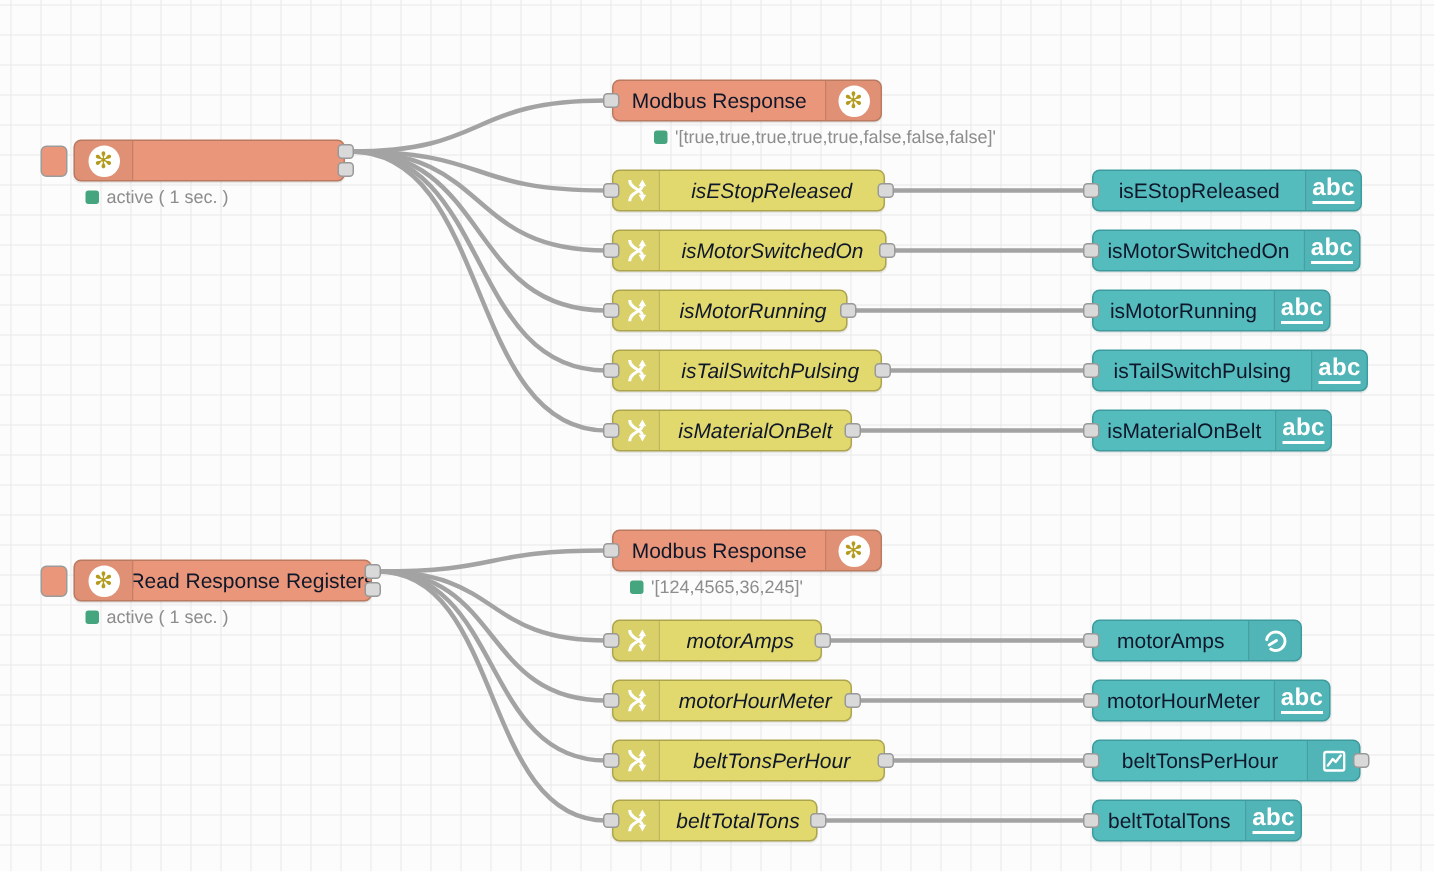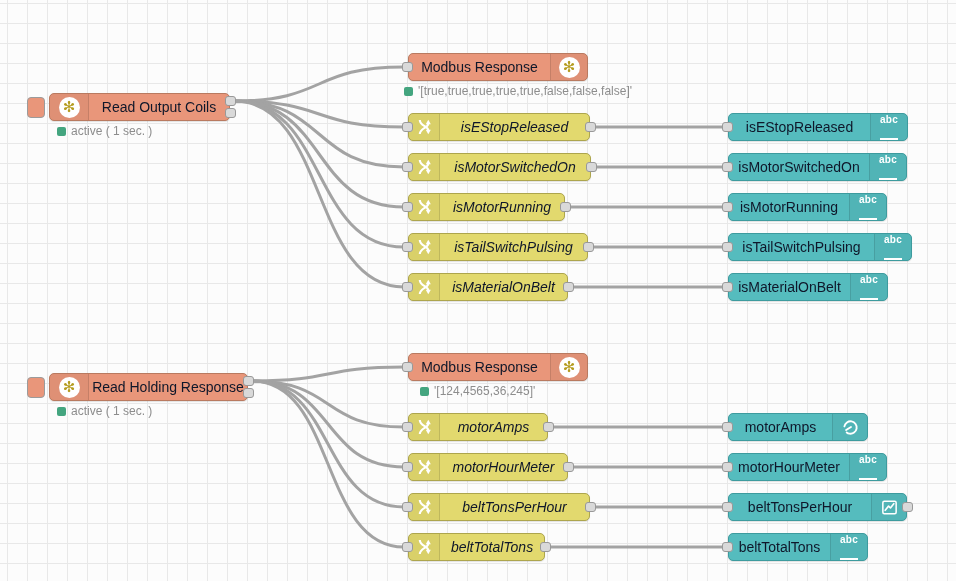--- a/index.html
+++ b/index.html
@@ -26,22 +26,22 @@
     display:flex;align-items:center;justify-content:center;
     color:#b49b1d;font-size:15px;line-height:21px;
     font-family:"DejaVu Sans",sans-serif;
   }
   .label{
     flex:1;display:flex;align-items:center;justify-content:center;
     font-size:14px;color:#0f172a;white-space:nowrap;overflow:hidden;padding:0 6px;
   }
   .label.italic{font-style:italic;}
   .abc-badge{
-    font-weight:bold;font-size:10px;color:#fff;line-height:1;
-    border-bottom:2px solid #fff;padding-bottom:13px;letter-spacing:0.3px;
+    font-weight:bold;font-size:16px;color:#fff;line-height:1;
+    border-bottom:2px solid #fff;padding-bottom:0;letter-spacing:0.3px;
   }
   .port{
     position:absolute;width:11px;height:10px;background:#d9d9d9;
     border:1px solid #999;border-radius:3px;box-sizing:border-box;
   }
   .node-button{
     position:absolute;width:18px;height:21px;border:1.5px solid #9b9b9b;
     border-radius:4px;box-sizing:border-box;
   }
   .status{
@@ -75,33 +75,32 @@
       <path d="M 552 427 C 646.6 427 629.4 427 724 427" fill="none" stroke="#a3a3a3" stroke-width="3" stroke-linecap="round"></path>
       <path d="M 572 467 C 655.6 467 640.4 467 724 467" fill="none" stroke="#a3a3a3" stroke-width="3" stroke-linecap="round"></path>
       <path d="M 594 507 C 665.5 507 652.5 507 724 507" fill="none" stroke="#a3a3a3" stroke-width="3" stroke-linecap="round"></path>
       <path d="M 549 547 C 645.25 547 627.75 547 724 547" fill="none" stroke="#a3a3a3" stroke-width="3" stroke-linecap="round"></path>
     </svg>
 <div class="node-button" style="left: 27px; top: 96.5px; background: rgb(233, 150, 122);"></div>
     <div class="node" style="left: 49px; top: 93px; width: 181px; background: rgb(233, 150, 122); border-color: rgb(185, 122, 96);">
       <div class="icon-region left" style="width: 38px;">
         <span class="icon modbus-circle">✻</span>
       </div>
-      <span class="label">Read Output Coils</span>
     </div>
     <div class="status" style="left: 57px; top: 124px;">
       <span class="status-dot" style="background: rgb(68, 165, 127);"></span>
       <span>active ( 1 sec. )</span>
     </div>
     <div class="node" style="left: 408px; top: 53px; width: 180px; background: rgb(233, 150, 122); border-color: rgb(185, 122, 96);">
       <span class="label">Modbus Response</span>
       <div class="icon-region right" style="width: 36px;">
         <span class="icon modbus-circle">✻</span>
       </div>
     </div>
-    <div class="status" style="left: 404px; top: 84px;">
+    <div class="status" style="left: 436px; top: 84px;">
       <span class="status-dot" style="background: rgb(68, 165, 127);"></span>
       <span>'[true,true,true,true,true,false,false,false]'</span>
     </div>
     <div class="node" style="left: 408px; top: 113px; width: 182px; background: rgb(226, 217, 110); border-color: rgb(173, 165, 77);">
       <div class="icon-region left" style="width: 30px;">
         <span class="icon">
           <svg width="17" height="18" viewBox="0 0 18 18">
             <path d="M4,16.5 C4,10 13,10 13,5.5" fill="none" stroke="#fff" stroke-width="2.2"></path>
             <path d="M4,1.5 C4,8 13,8 13,12.5" fill="none" stroke="#fff" stroke-width="2.2"></path>
             <path d="M10.3,6 L13,1.2 L15.7,6 Z" fill="#fff"></path>
@@ -191,21 +190,21 @@
       <span class="label">isMaterialOnBelt</span>
       <div class="icon-region right" style="width: 36px;">
         <span class="icon abc-badge">abc</span>
       </div>
     </div>
     <div class="node-button" style="left: 27px; top: 376.5px; background: rgb(233, 150, 122);"></div>
     <div class="node" style="left: 49px; top: 373px; width: 199px; background: rgb(233, 150, 122); border-color: rgb(185, 122, 96);">
       <div class="icon-region left" style="width: 38px;">
         <span class="icon modbus-circle">✻</span>
       </div>
-      <span class="label">Read Holding Response</span>
+      <span class="label">Read Response Registers</span>
     </div>
     <div class="status" style="left: 57px; top: 404px;">
       <span class="status-dot" style="background: rgb(68, 165, 127);"></span>
       <span>active ( 1 sec. )</span>
     </div>
     <div class="node" style="left: 408px; top: 353px; width: 180px; background: rgb(233, 150, 122); border-color: rgb(185, 122, 96);">
       <span class="label">Modbus Response</span>
       <div class="icon-region right" style="width: 36px;">
         <span class="icon modbus-circle">✻</span>
       </div>

